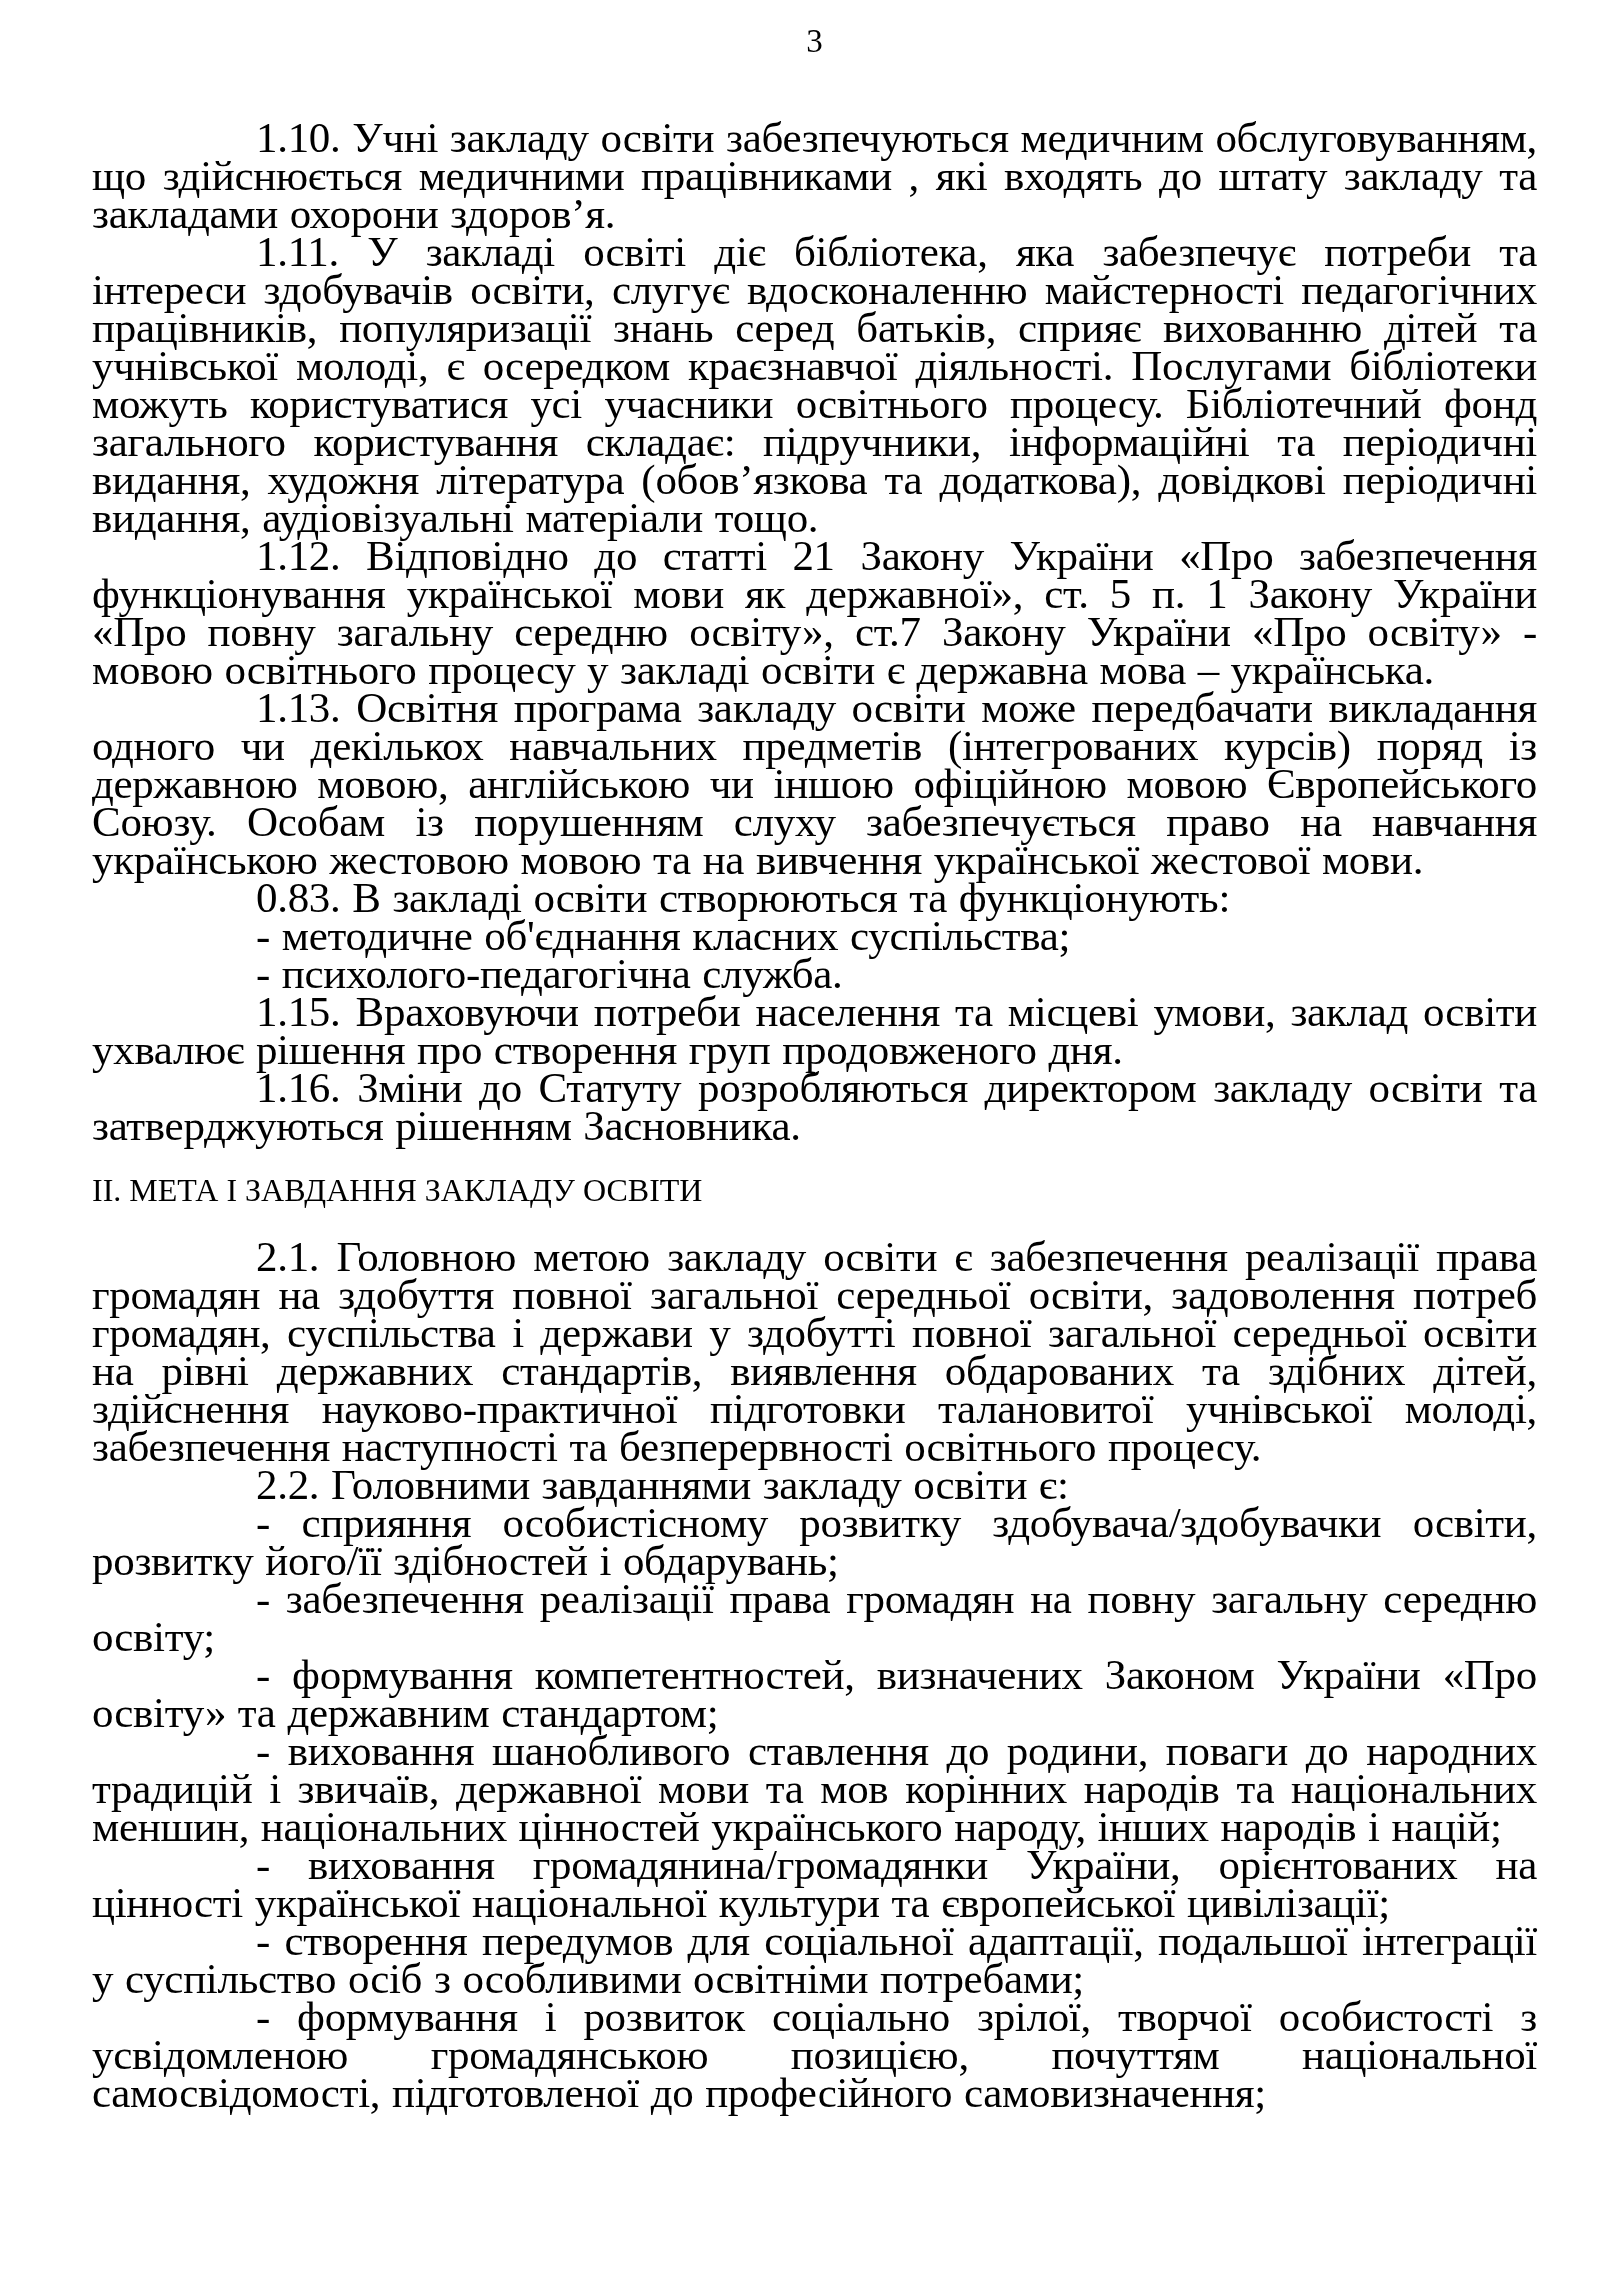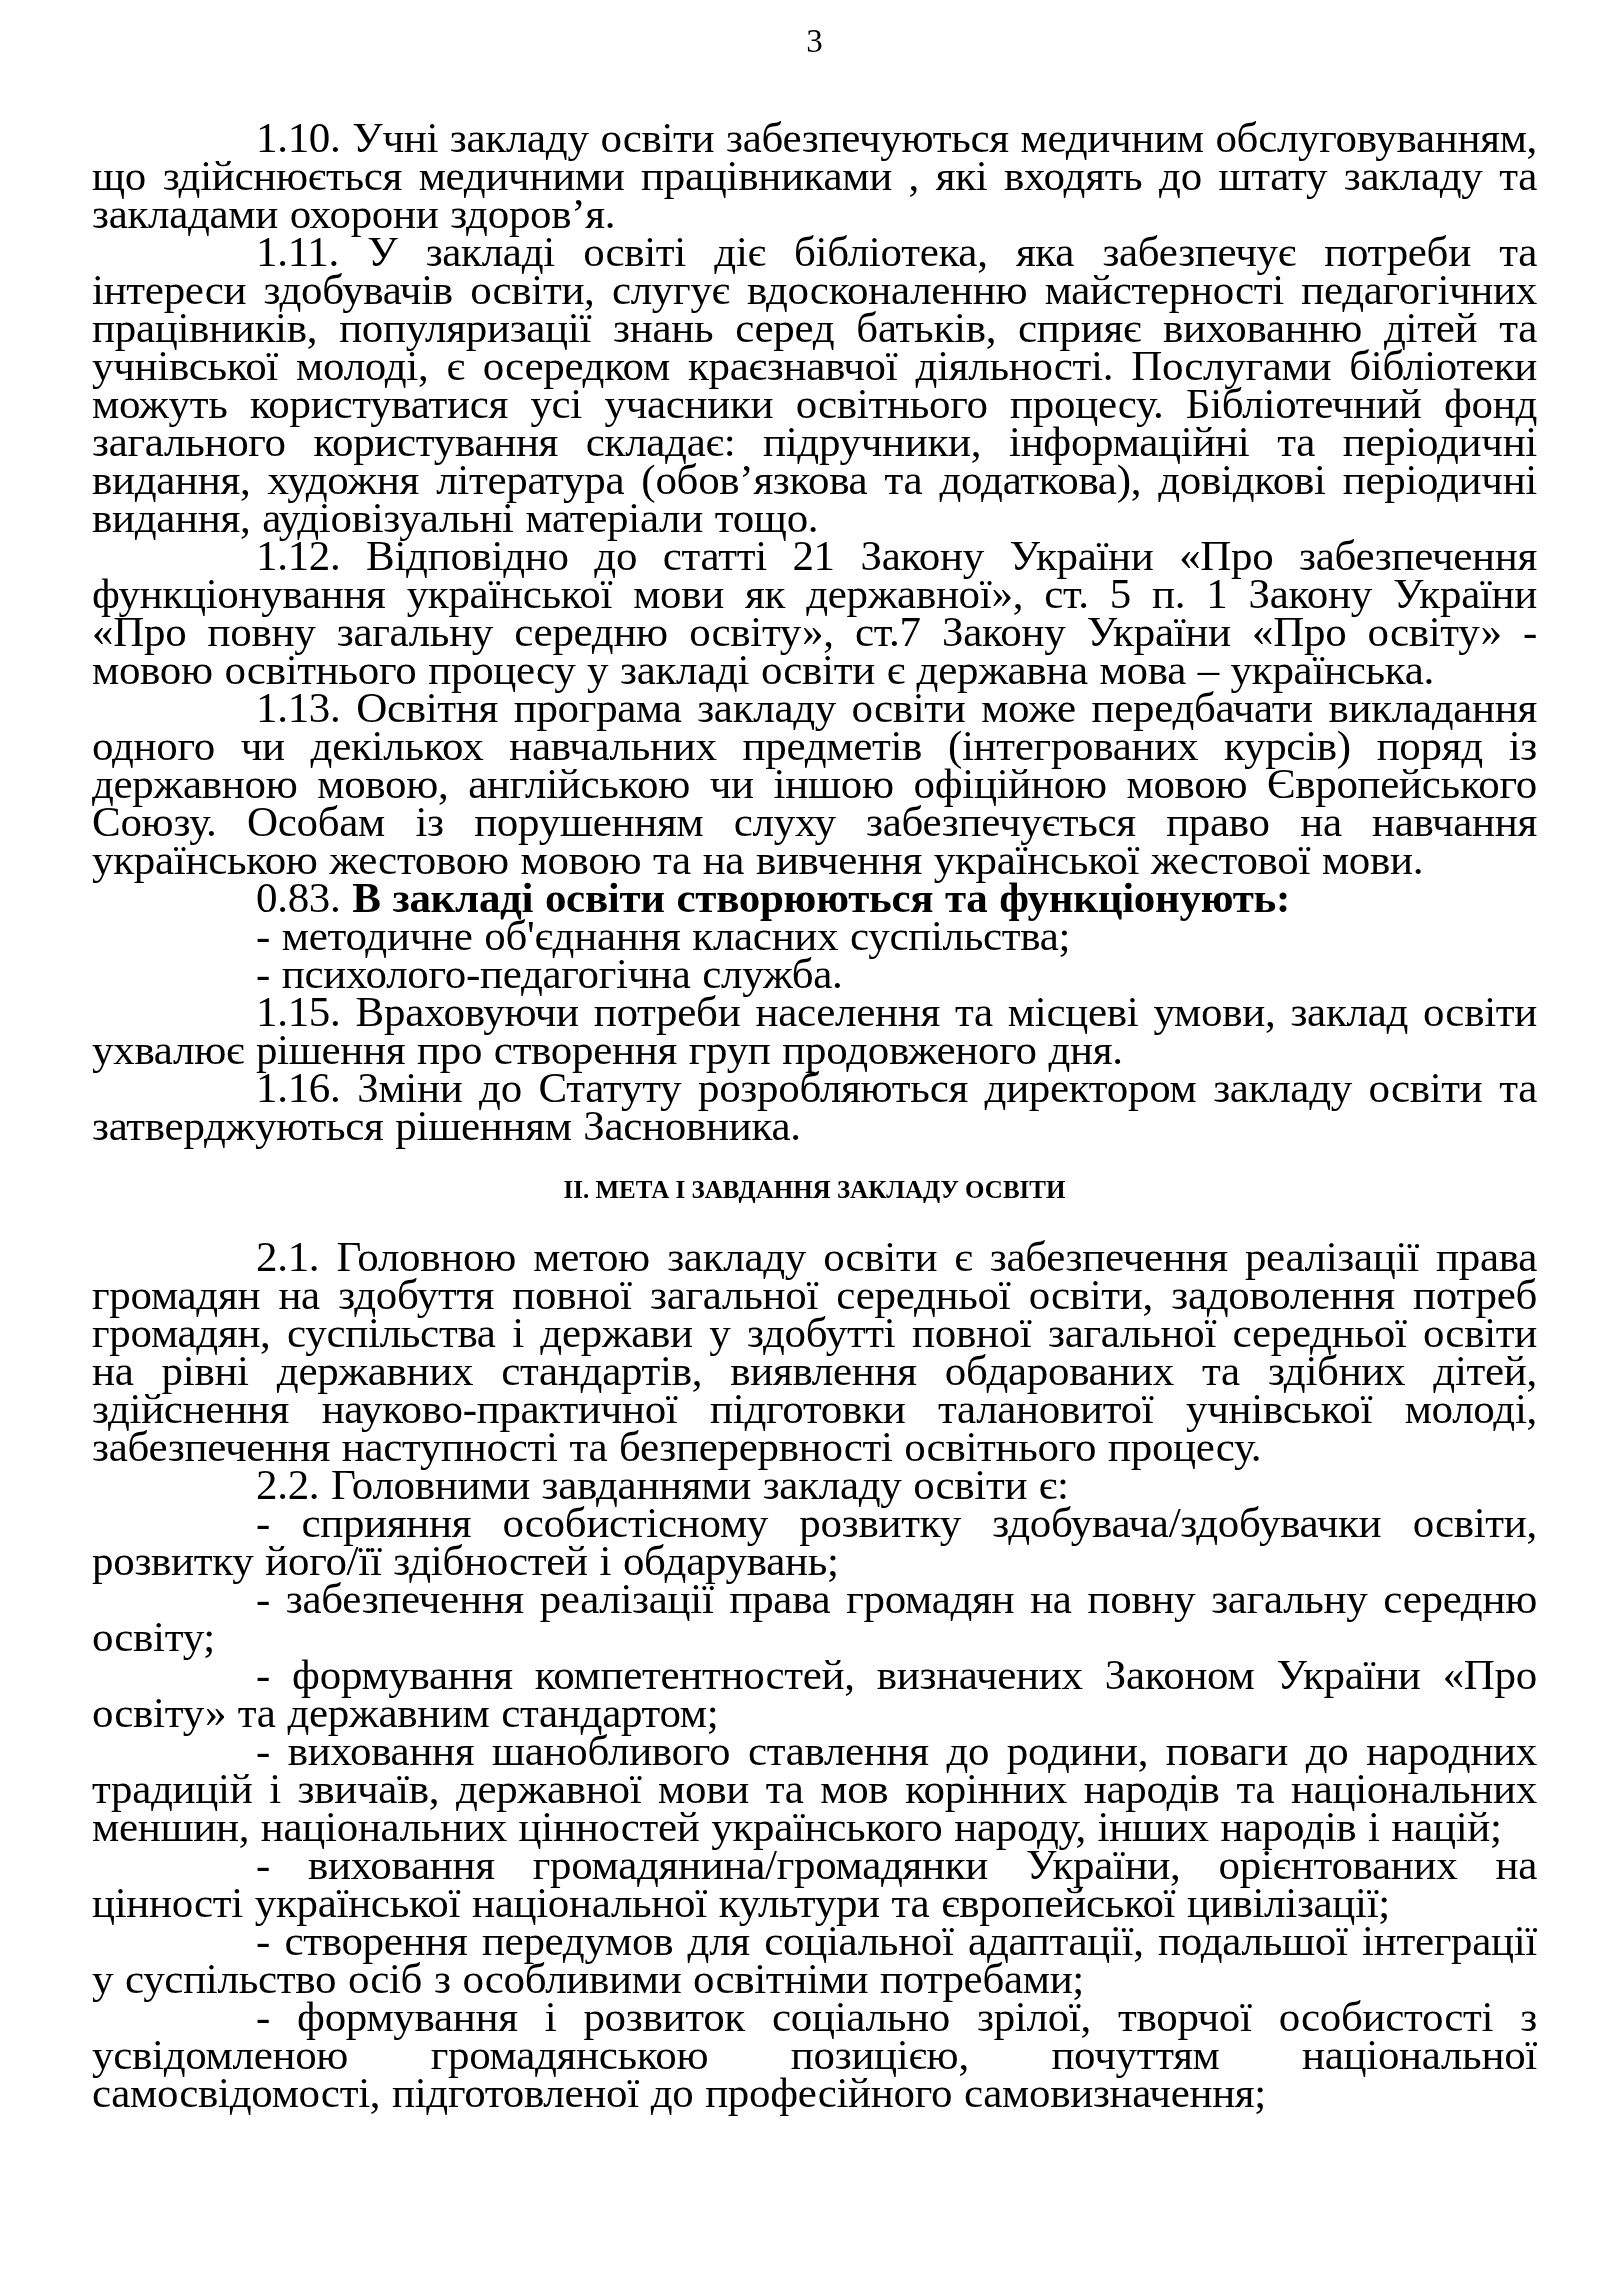--- a/index.html
+++ b/index.html
@@ -29,28 +29,27 @@
     margin: 0;
     font-size: 43px;
     line-height: 38px;
     text-indent: 164px;
     text-align: justify;
     letter-spacing: -0.3px;
     word-spacing: 1.3px;
   }
   .doc-body h2.heading {
     margin: 26px 0 29px 0;
-    font-size: 25px;
+    font-size: 32px;
     line-height: 38px;
-    font-weight: bold;
-    text-align: center;
+    font-weight: normal;
     text-indent: 0;
     letter-spacing: 0;
   }
-  .bold { font-weight: bold; }
+  .bold { font-weight: normal; }
 </style>
 </head>
 <body>
 
 <div class="page">
   <div class="page-number">3</div>
   <div class="doc-body">
       <p class="paragraph"><span>1.10. Учні закладу освіти забезпечуються медичним обслуговуванням, що здійснюється медичними працівниками , які входять до штату закладу та закладами охорони здоров’я.</span></p>
       <p class="paragraph"><span>1.11. У закладі освіті діє бібліотека, яка забезпечує потреби та інтереси здобувачів освіти, слугує вдосконаленню майстерності педагогічних працівників, популяризації знань серед батьків, сприяє вихованню дітей та учнівської молоді, є осередком краєзнавчої діяльності. Послугами бібліотеки можуть користуватися усі учасники освітнього процесу. Бібліотечний фонд загального користування складає: підручники, інформаційні та періодичні видання, художня література (обов’язкова та додаткова), довідкові періодичні видання, аудіовізуальні матеріали тощо.</span></p>
       <p class="paragraph"><span>1.12. Відповідно до статті 21 Закону України «Про забезпечення функціонування української мови як державної», ст. 5 п. 1 Закону України «Про повну загальну середню освіту», ст.7 Закону України «Про освіту» - мовою освітнього процесу у закладі освіти є державна мова – українська.</span></p>

